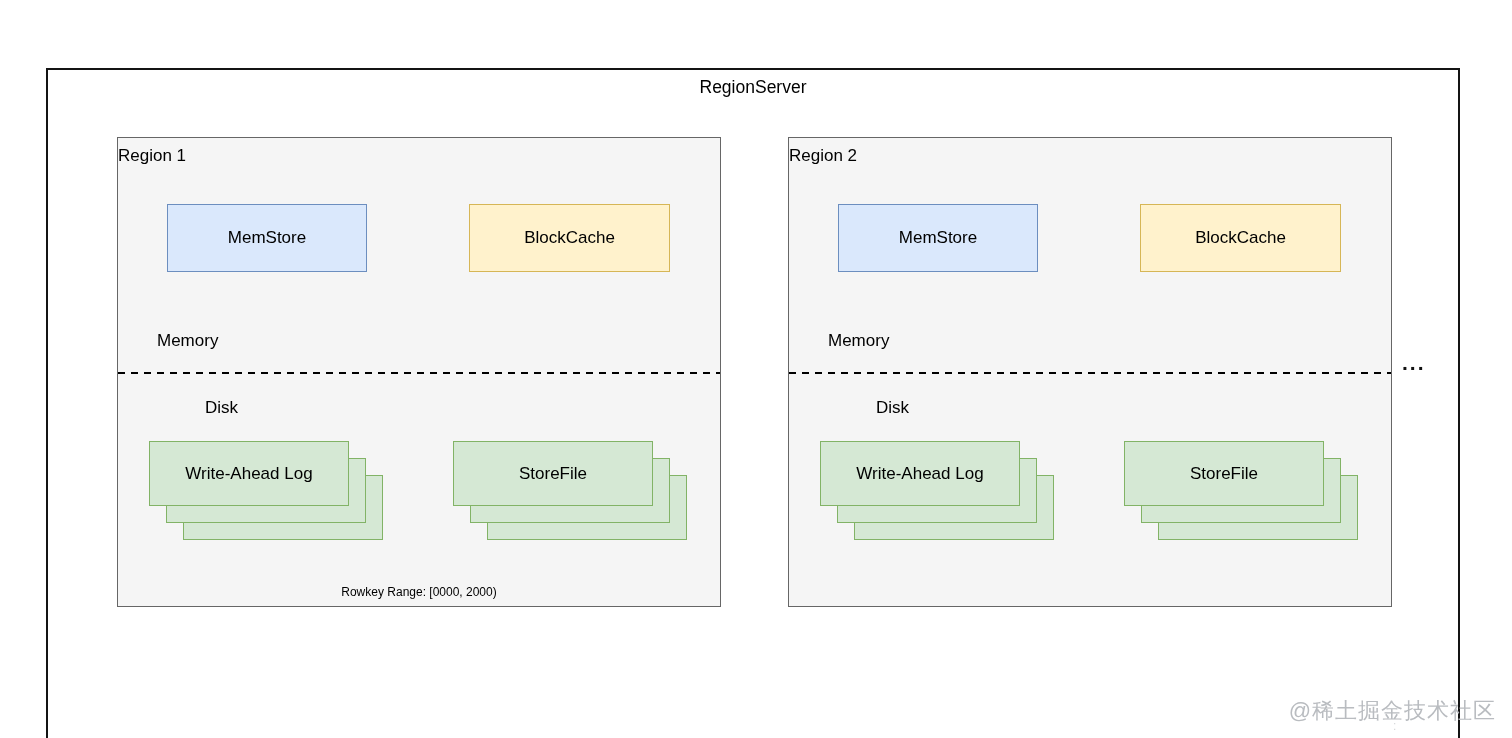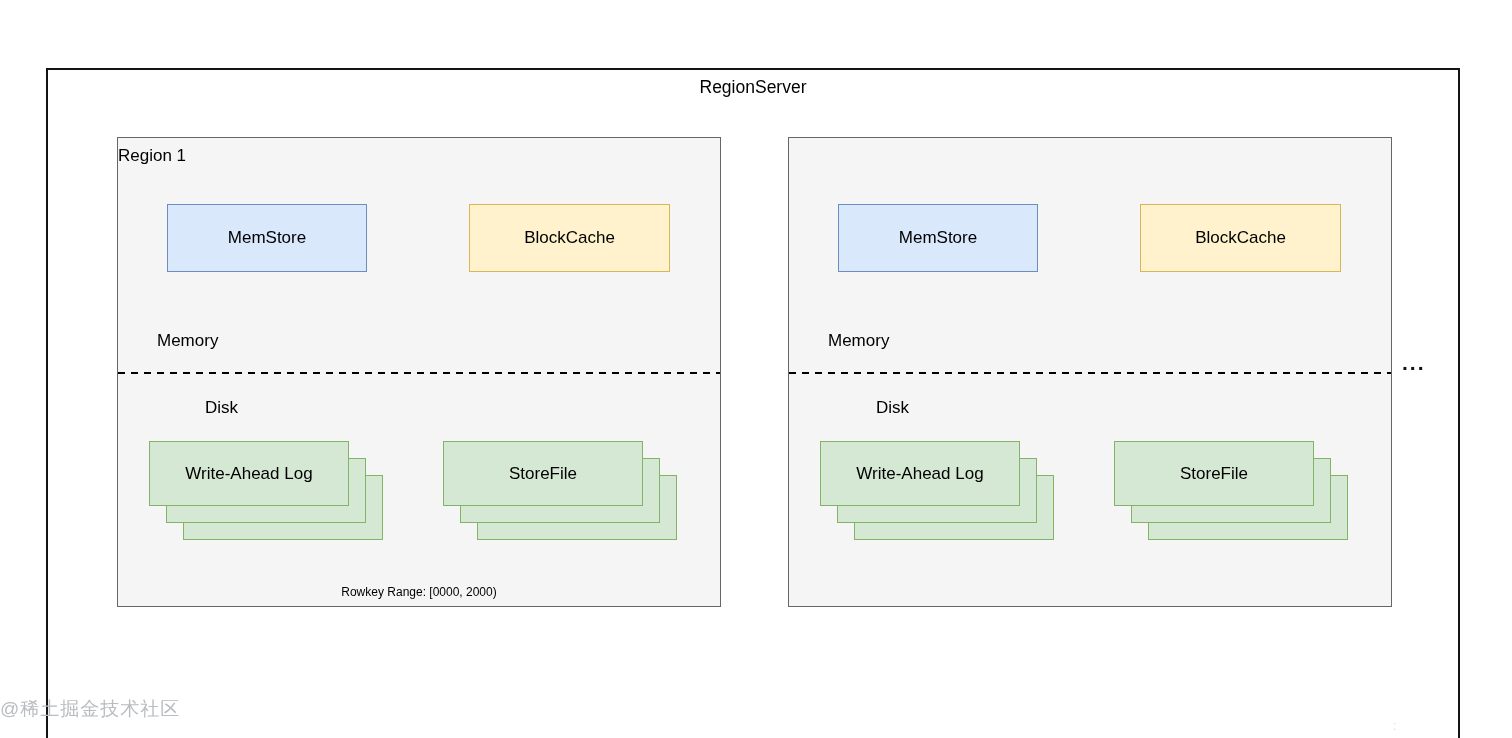--- a/index.html
+++ b/index.html
@@ -55,21 +55,21 @@
   .disk-label   { top: 260px; margin-left: 48px; }
 
   .divider {
     position: absolute; left: 0; top: 234px; width: 100%; height: 2px;
     background: repeating-linear-gradient(90deg, #000 0 7px, transparent 7px 13px);
   }
 
   
   .stack { position: absolute; top: 303px; width: 234px; height: 99px; }
   .stack-wal { left: 31px; border-radius: 20px; }
-  .stack-storefile { left: 325px; }
+  .stack-storefile { left: 335px; }
   .stack-layer {
     position: absolute; width: 200px; height: 65px;
     background: var(--green-fill, #d5e8d4);
     border: 1px solid var(--green-border, #82b366);
   }
   .layer-back { left: 34px; top: 34px; }
   .layer-mid  { left: 17px; top: 17px; }
   .layer-front {
     left: 0; top: 0;
     display: flex; align-items: center; justify-content: center;
@@ -80,22 +80,22 @@
     position: absolute; left: 0; top: 444px; width: 100%;
     text-align: center; font-size: 12px; line-height: 20px;
   }
 
   .ellipsis {
     left: 1402px; top: 352px; font-size: 21px; font-weight: 700;
     letter-spacing: 2px; line-height: 21px; color: #111;
   }
 
   .watermark {
-    left: 0; top: 696px; width: 1496px; 
-    font-size: 19px; color: var(--watermark-color, #b9bcc0);
+    left: 0; top: 696px; width: 1496px; text-align: right;
+    font-size: 22px; color: var(--watermark-color, #b9bcc0);
     letter-spacing: 1px;
   }
   .watermark-mark {
     left: 1393px; top: 719px; font-size: 12px;
     color: var(--watermark-color, #b9bcc0); opacity: .6;
   }
 </style>
 </head>
 <body>
 
@@ -116,20 +116,21 @@
     </div>
     <div class="stack stack-storefile">
       <div class="stack-layer layer-back"></div>
       <div class="stack-layer layer-mid"></div>
       <div class="stack-layer layer-front">StoreFile</div>
     </div>
     <div class="rowkey">Rowkey Range: [0000, 2000)</div>
   </div>
 
   <div class="region region-2">
+    <div class="region-title">Region 2</div>
     <div class="node memstore">MemStore</div>
     <div class="node blockcache">BlockCache</div>
     <div class="section-label memory-label">Memory</div>
     <div class="divider"></div>
     <div class="section-label disk-label">Disk</div>
     <div class="stack stack-wal">
       <div class="stack-layer layer-back"></div>
       <div class="stack-layer layer-mid"></div>
       <div class="stack-layer layer-front">Write-Ahead Log</div>
     </div>

